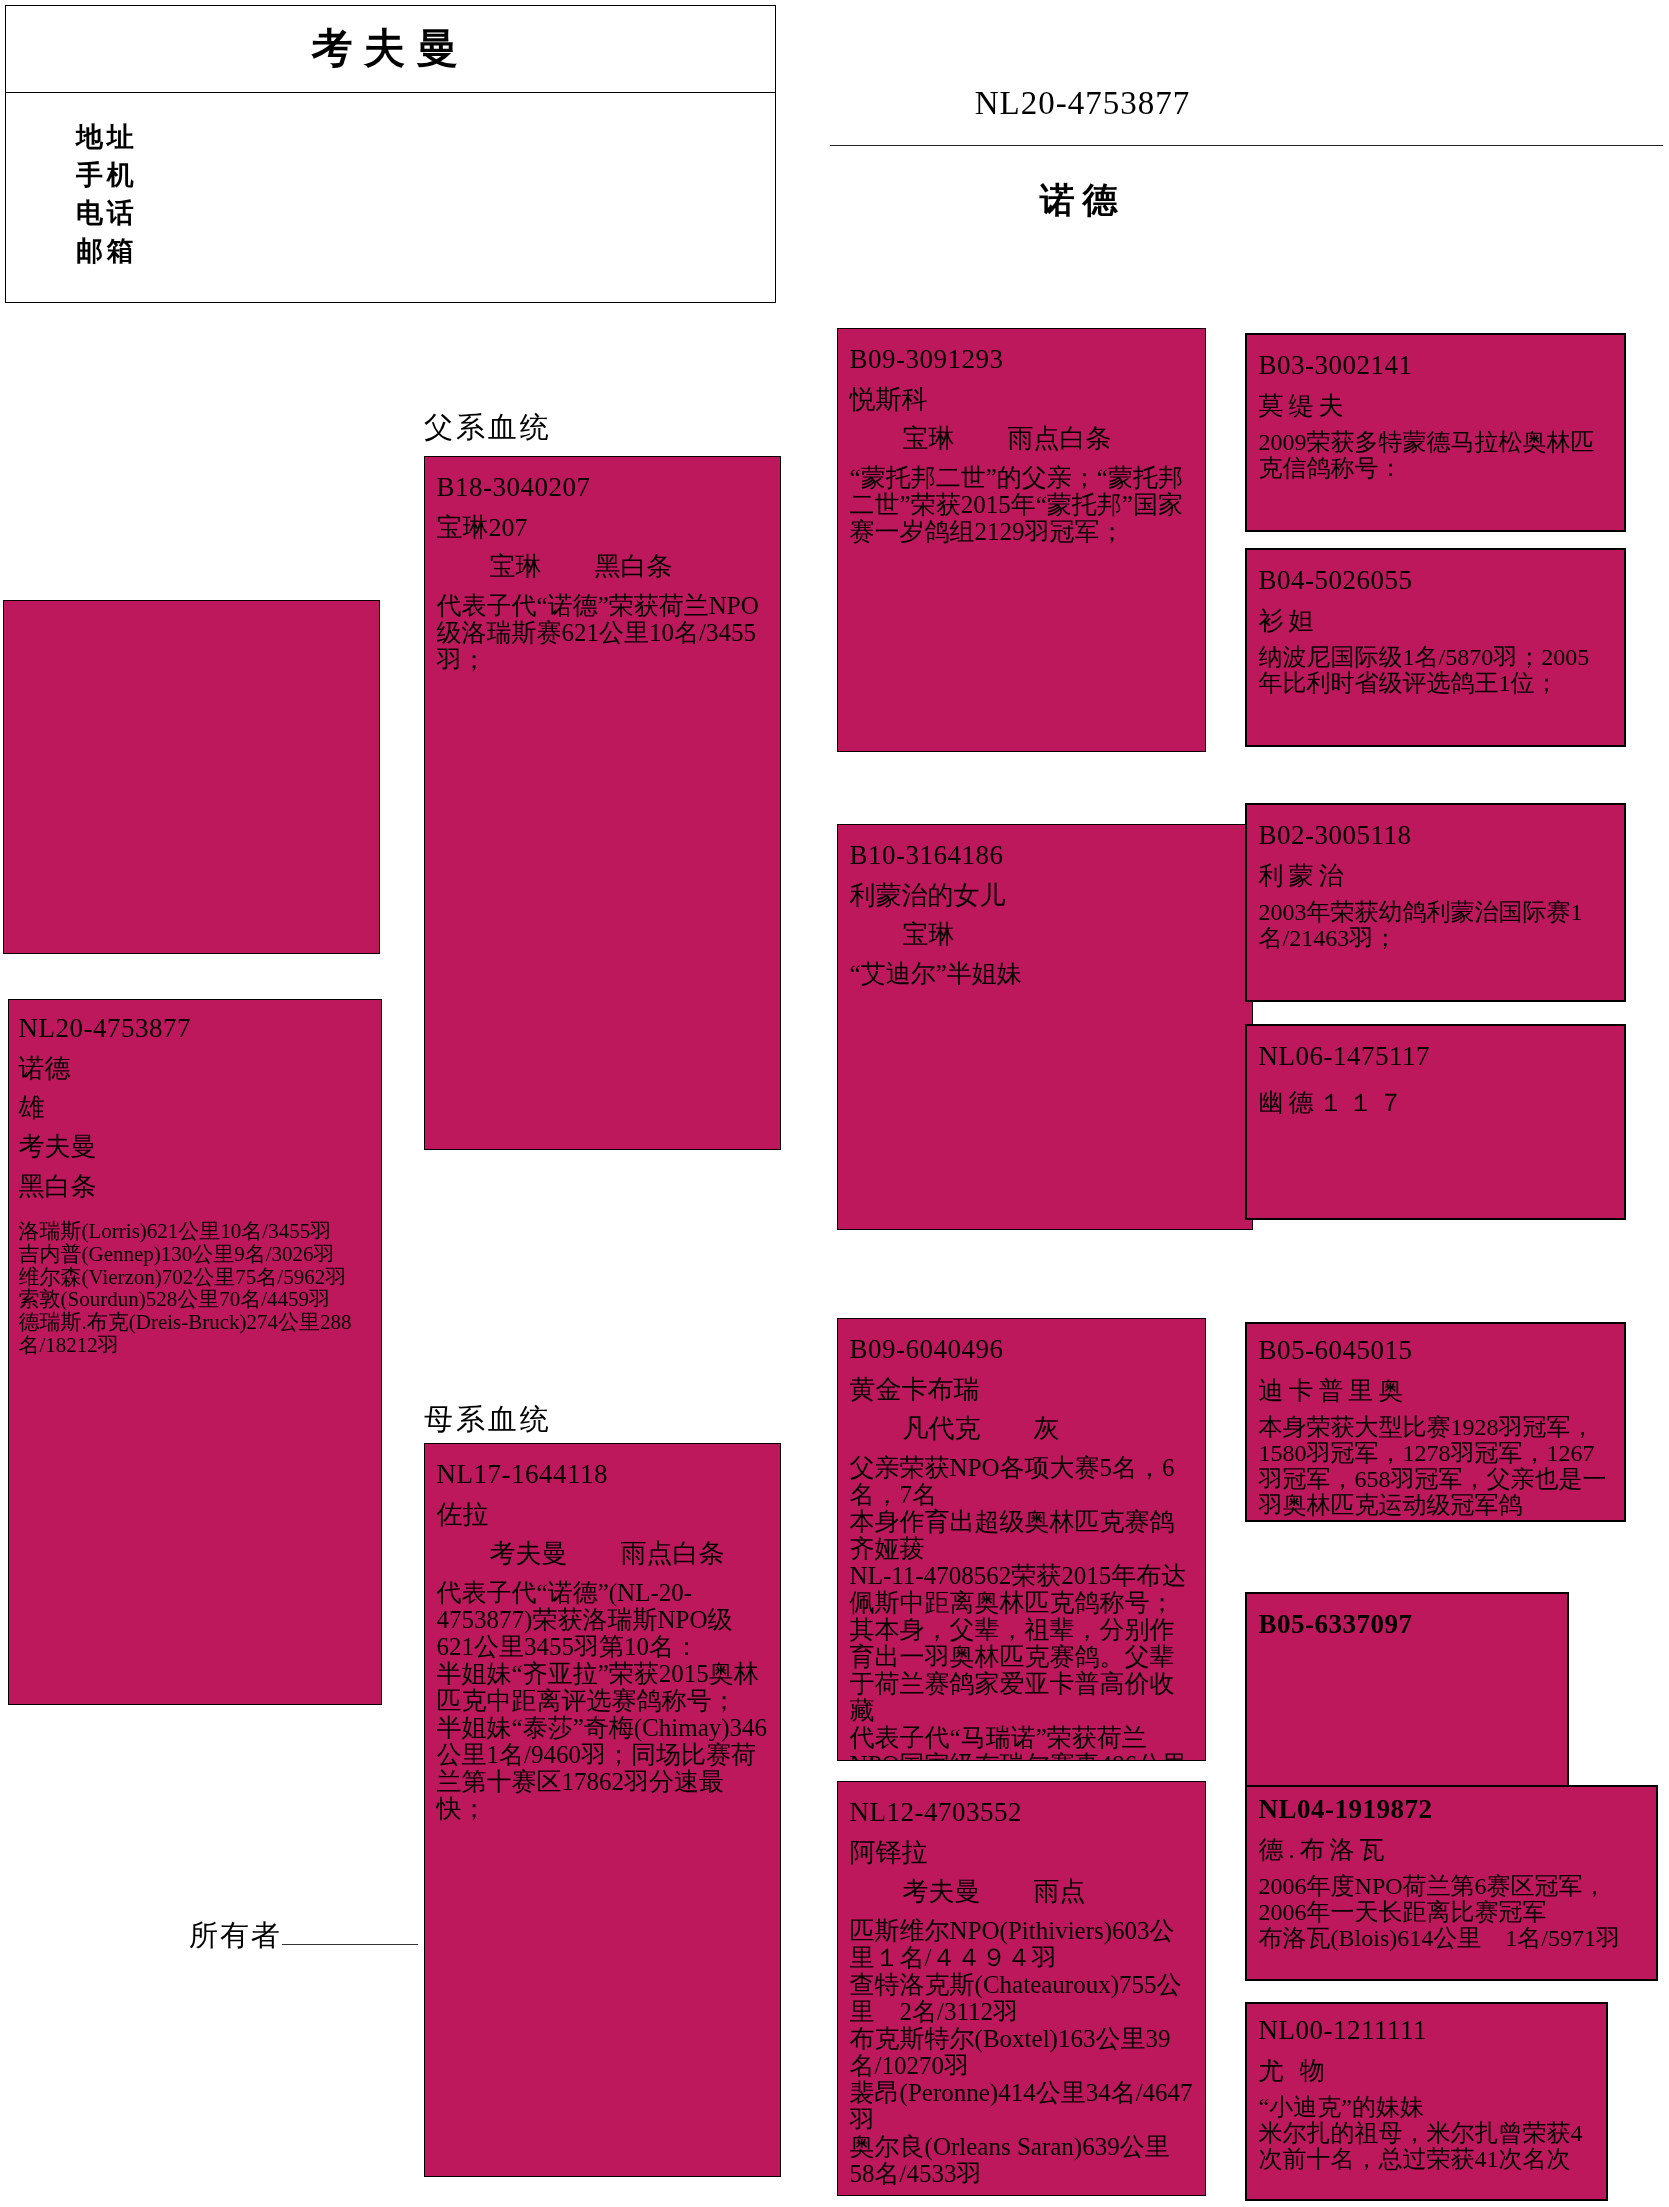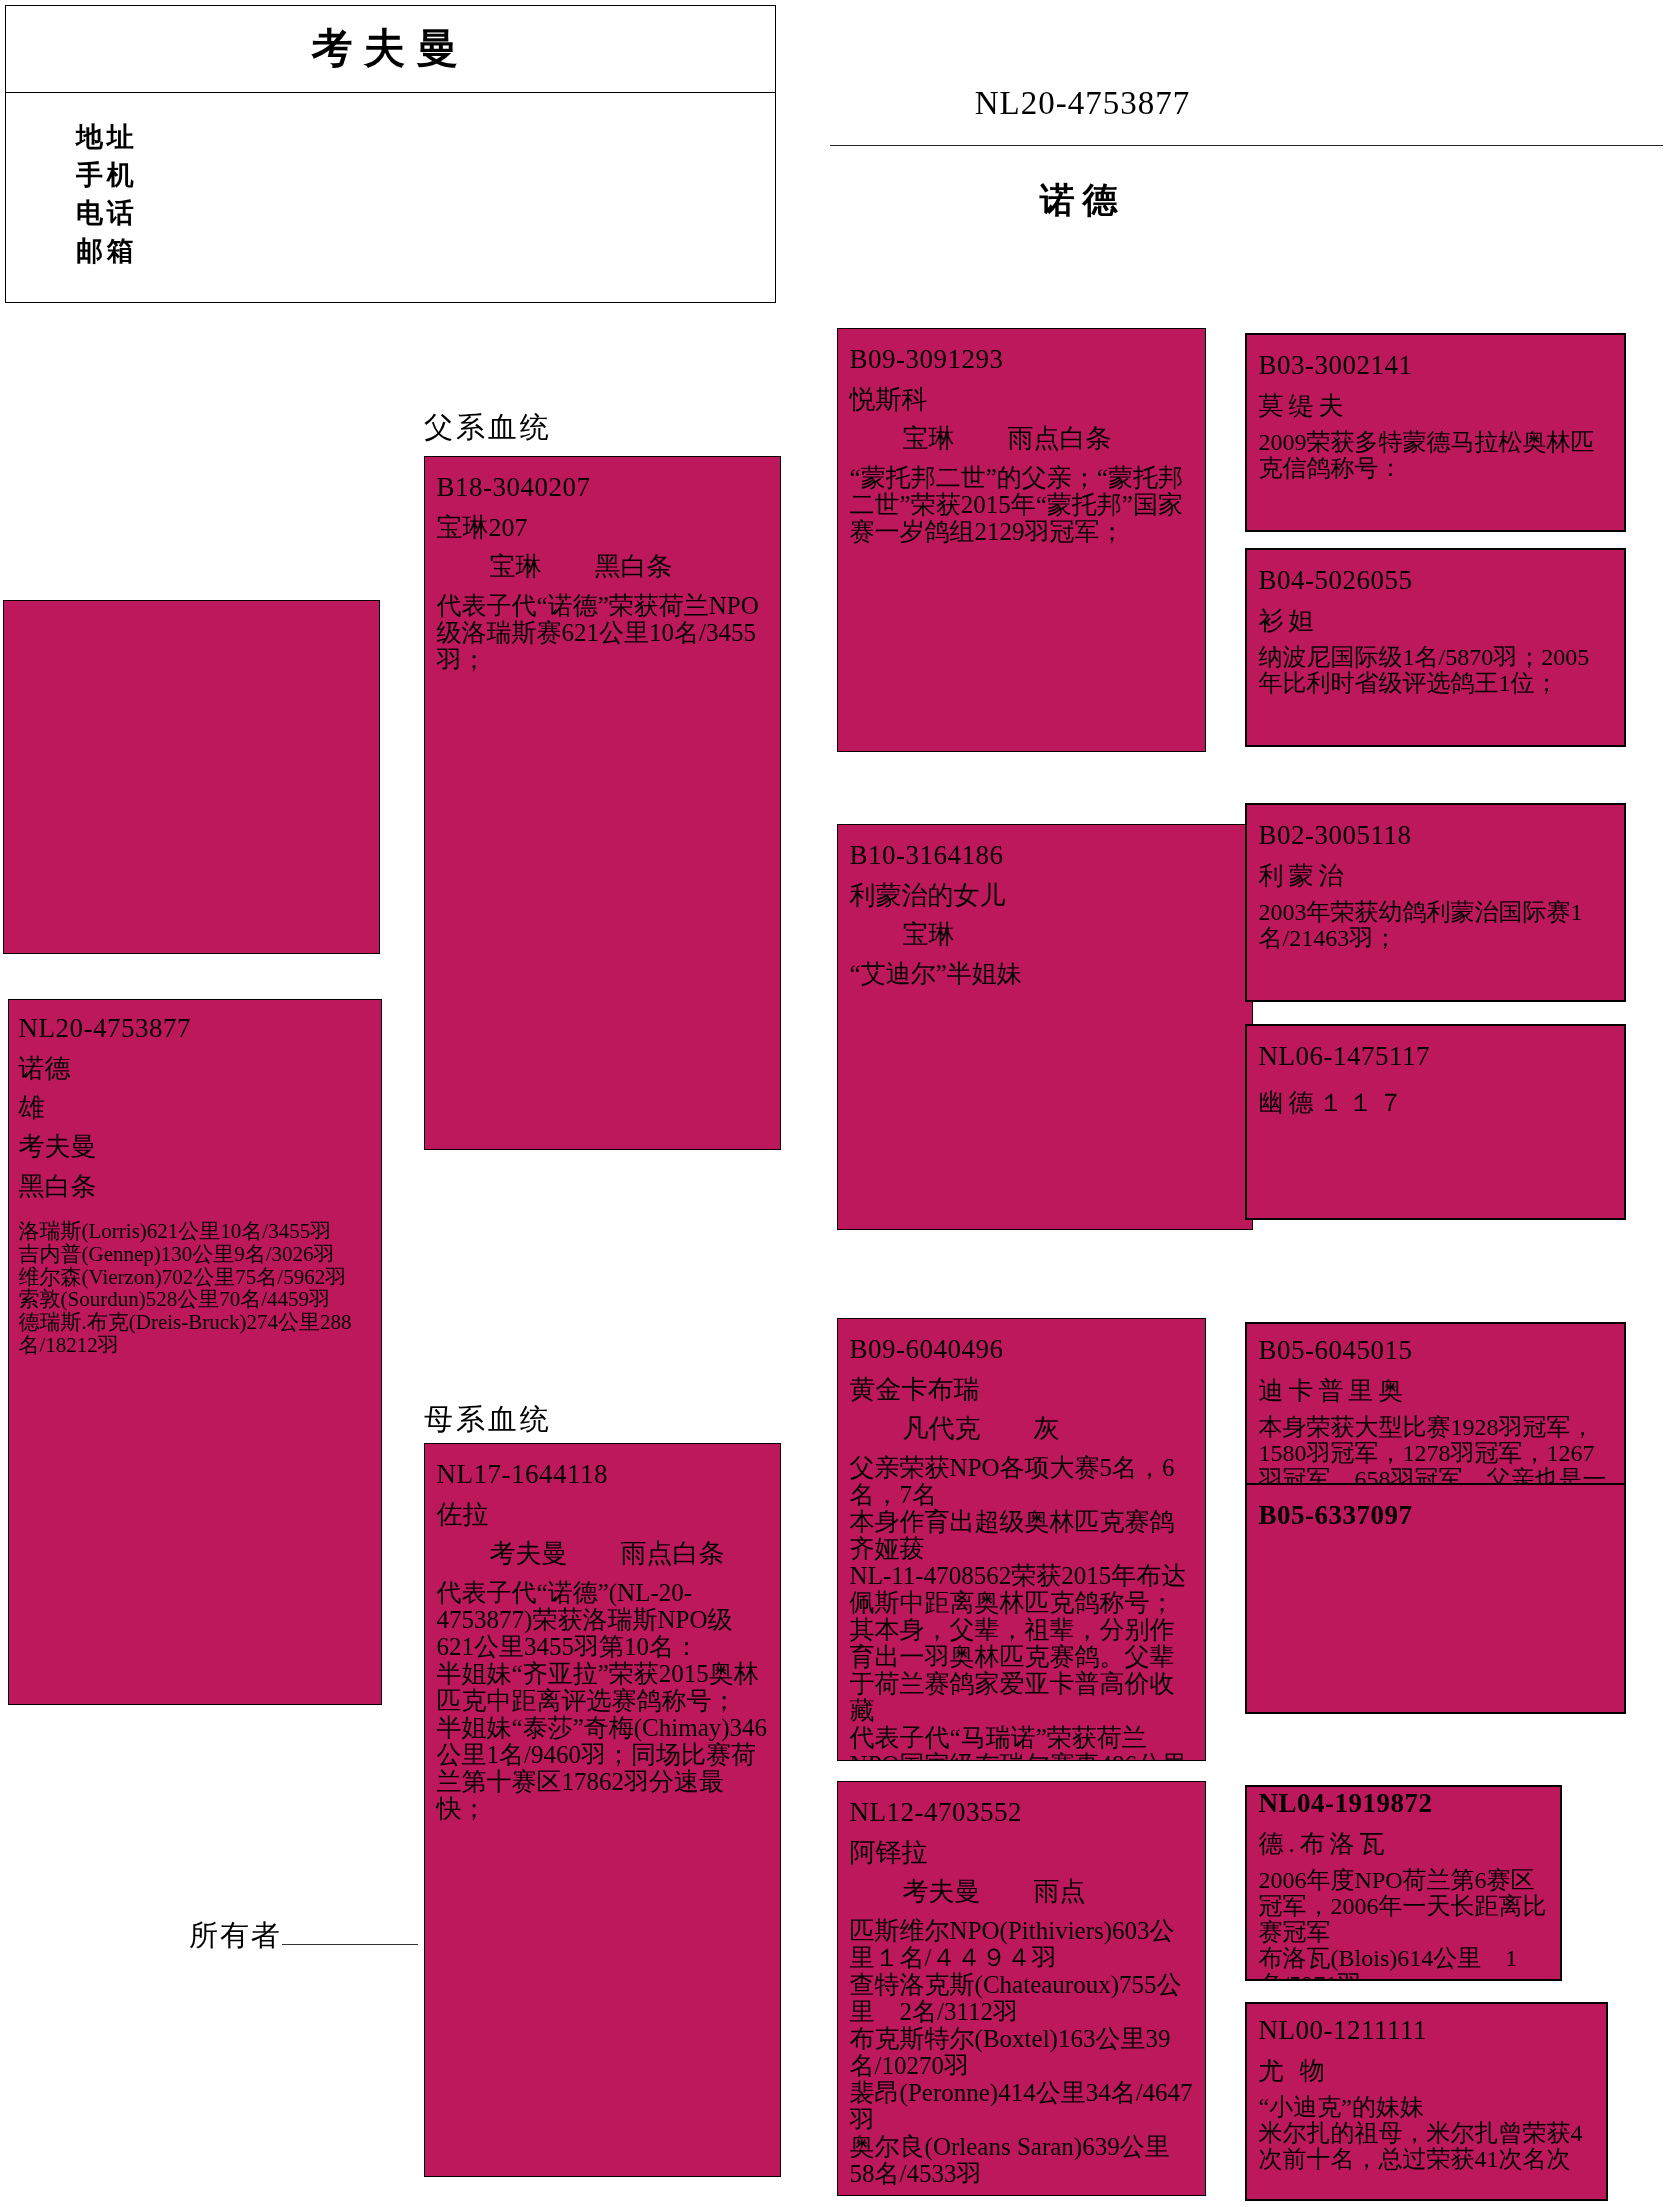--- a/index.html
+++ b/index.html
@@ -179,25 +179,25 @@
     <div class="ring">NL06-1475117</div>
     <div class="name" style="margin-top:17.5px;">幽德１１７</div>
   </div>
 
   <div class="pbox rcol" style="left:1245px; top:1322px; width:381px; height:200px; padding-top:11.6px;">
     <div class="ring">B05-6045015</div>
     <div class="name">迪卡普里奥</div>
     <div class="desc">本身荣获大型比赛1928羽冠军，1580羽冠军，1278羽冠军，1267羽冠军，658羽冠军，父亲也是一羽奥林匹克运动级冠军鸽</div>
   </div>
 
-  <div class="pbox rcol bold-ring" style="left:1245px; top:1483px; width:381px; height:231px;">
+  <div class="pbox rcol bold-ring" style="left:1245px; top:1592px; width:324px; height:231px;">
     <div class="ring">B05-6337097</div>
   </div>
 
-  <div class="pbox rcol bold-ring" style="left:1245px; top:1785px; width:317px; height:196px; padding-top:2px;">
+  <div class="pbox rcol bold-ring" style="left:1245px; top:1785px; width:413px; height:196px; padding-top:8px;">
     <div class="ring">NL04-1919872</div>
     <div class="name">德.布洛瓦</div>
     <div class="desc">2006年度NPO荷兰第6赛区冠军，2006年一天长距离比赛冠军
 布洛瓦(Blois)614公里　1名/5971羽</div>
   </div>
 
   <div class="pbox rcol" style="left:1245px; top:2002px; width:363px; height:199px; padding-top:11.6px;">
     <div class="ring">NL00-1211111</div>
     <div class="name">尤 物</div>
     <div class="desc">“小迪克”的妹妹

